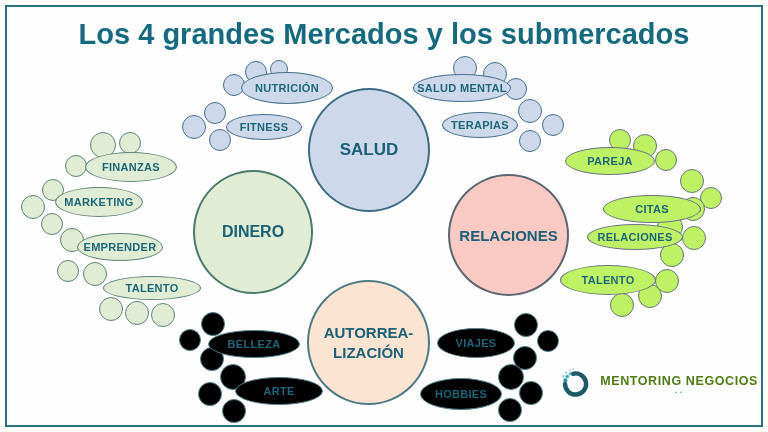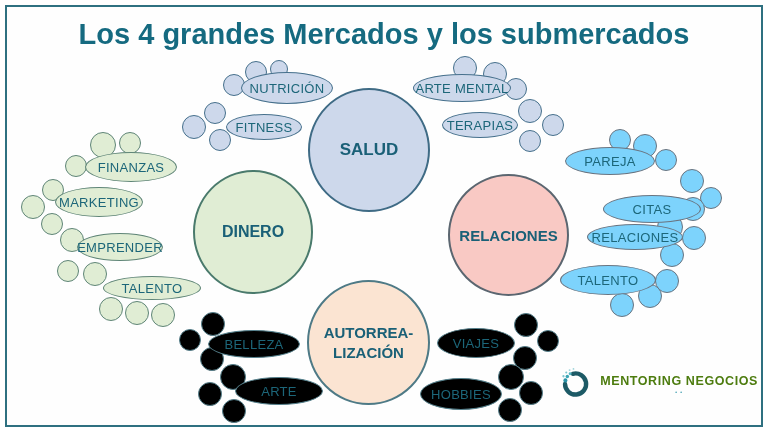--- a/index.html
+++ b/index.html
@@ -18,27 +18,27 @@
   }
   .market{
     position:absolute;border-radius:50%;
     display:flex;align-items:center;justify-content:center;
     text-align:center;font-weight:bold;color:#1a6077;
     box-sizing:border-box;
   }
   .sub{
     position:absolute;border-radius:50%;
     display:flex;align-items:center;justify-content:center;
-    font-weight:normal;font-size:13px;letter-spacing:.3px;color:#1c6679;
+    font-weight:bold;font-size:11px;letter-spacing:.3px;color:#1c6679;
     box-sizing:border-box;white-space:nowrap;
   }
   .bubble{position:absolute;border-radius:50%;box-sizing:border-box;}
   .f-blue {background:#cdd8eb;border:1.5px solid #46708c;}
   .f-green{background:#e0edd4;border:1.5px solid #5f8577;}
-  .f-pink {background:#7dd3fc;border:1.5px solid #6a7480;}
+  .f-pink {background:#bef264;border:1.5px solid #6a7480;}
   .f-peach{background:#000000;border:1.5px solid #55808c;}
   .m-salud {background:#cdd8eb;border:2px solid #3f6b85;font-size:17px;}
   .m-dinero{background:#e0edd4;border:2px solid #4a7a6c;font-size:16px;}
   .m-relaciones{background:#f9c9c4;border:2px solid #5b6670;font-size:15px;}
   .m-autorr{background:#fbe4d2;border:2px solid #4e7a86;font-size:15px;line-height:1.3;}
   .logo{
     position:absolute;left:558px;top:362px;width:200px;height:44px;
     display:flex;align-items:center;
   }
   .logo-text-wrap{display:flex;flex-direction:column;align-items:center;margin-left:7px;}
@@ -106,21 +106,21 @@
 <div class="bubble f-peach" style="left:519px;top:381px;width:24px;height:24px"></div>
 <div class="bubble f-peach" style="left:498px;top:398px;width:24px;height:24px"></div>
 
 <div class="sub f-blue" style="left:241px;top:72px;width:92px;height:32px">
     <span>NUTRICIÓN</span>
   </div>
 <div class="sub f-blue" style="left:226px;top:114px;width:76px;height:26px">
     <span>FITNESS</span>
   </div>
 <div class="sub f-blue" style="left:413px;top:74px;width:98px;height:28px">
-    <span>ARTE MENTAL</span>
+    <span>SALUD MENTAL</span>
   </div>
 <div class="sub f-blue" style="left:442px;top:112px;width:76px;height:26px">
     <span>TERAPIAS</span>
   </div>
 
 <div class="sub f-green" style="left:85px;top:152px;width:92px;height:30px">
     <span>FINANZAS</span>
   </div>
 <div class="sub f-green" style="left:55px;top:187px;width:88px;height:30px">
     <span>MARKETING</span>

